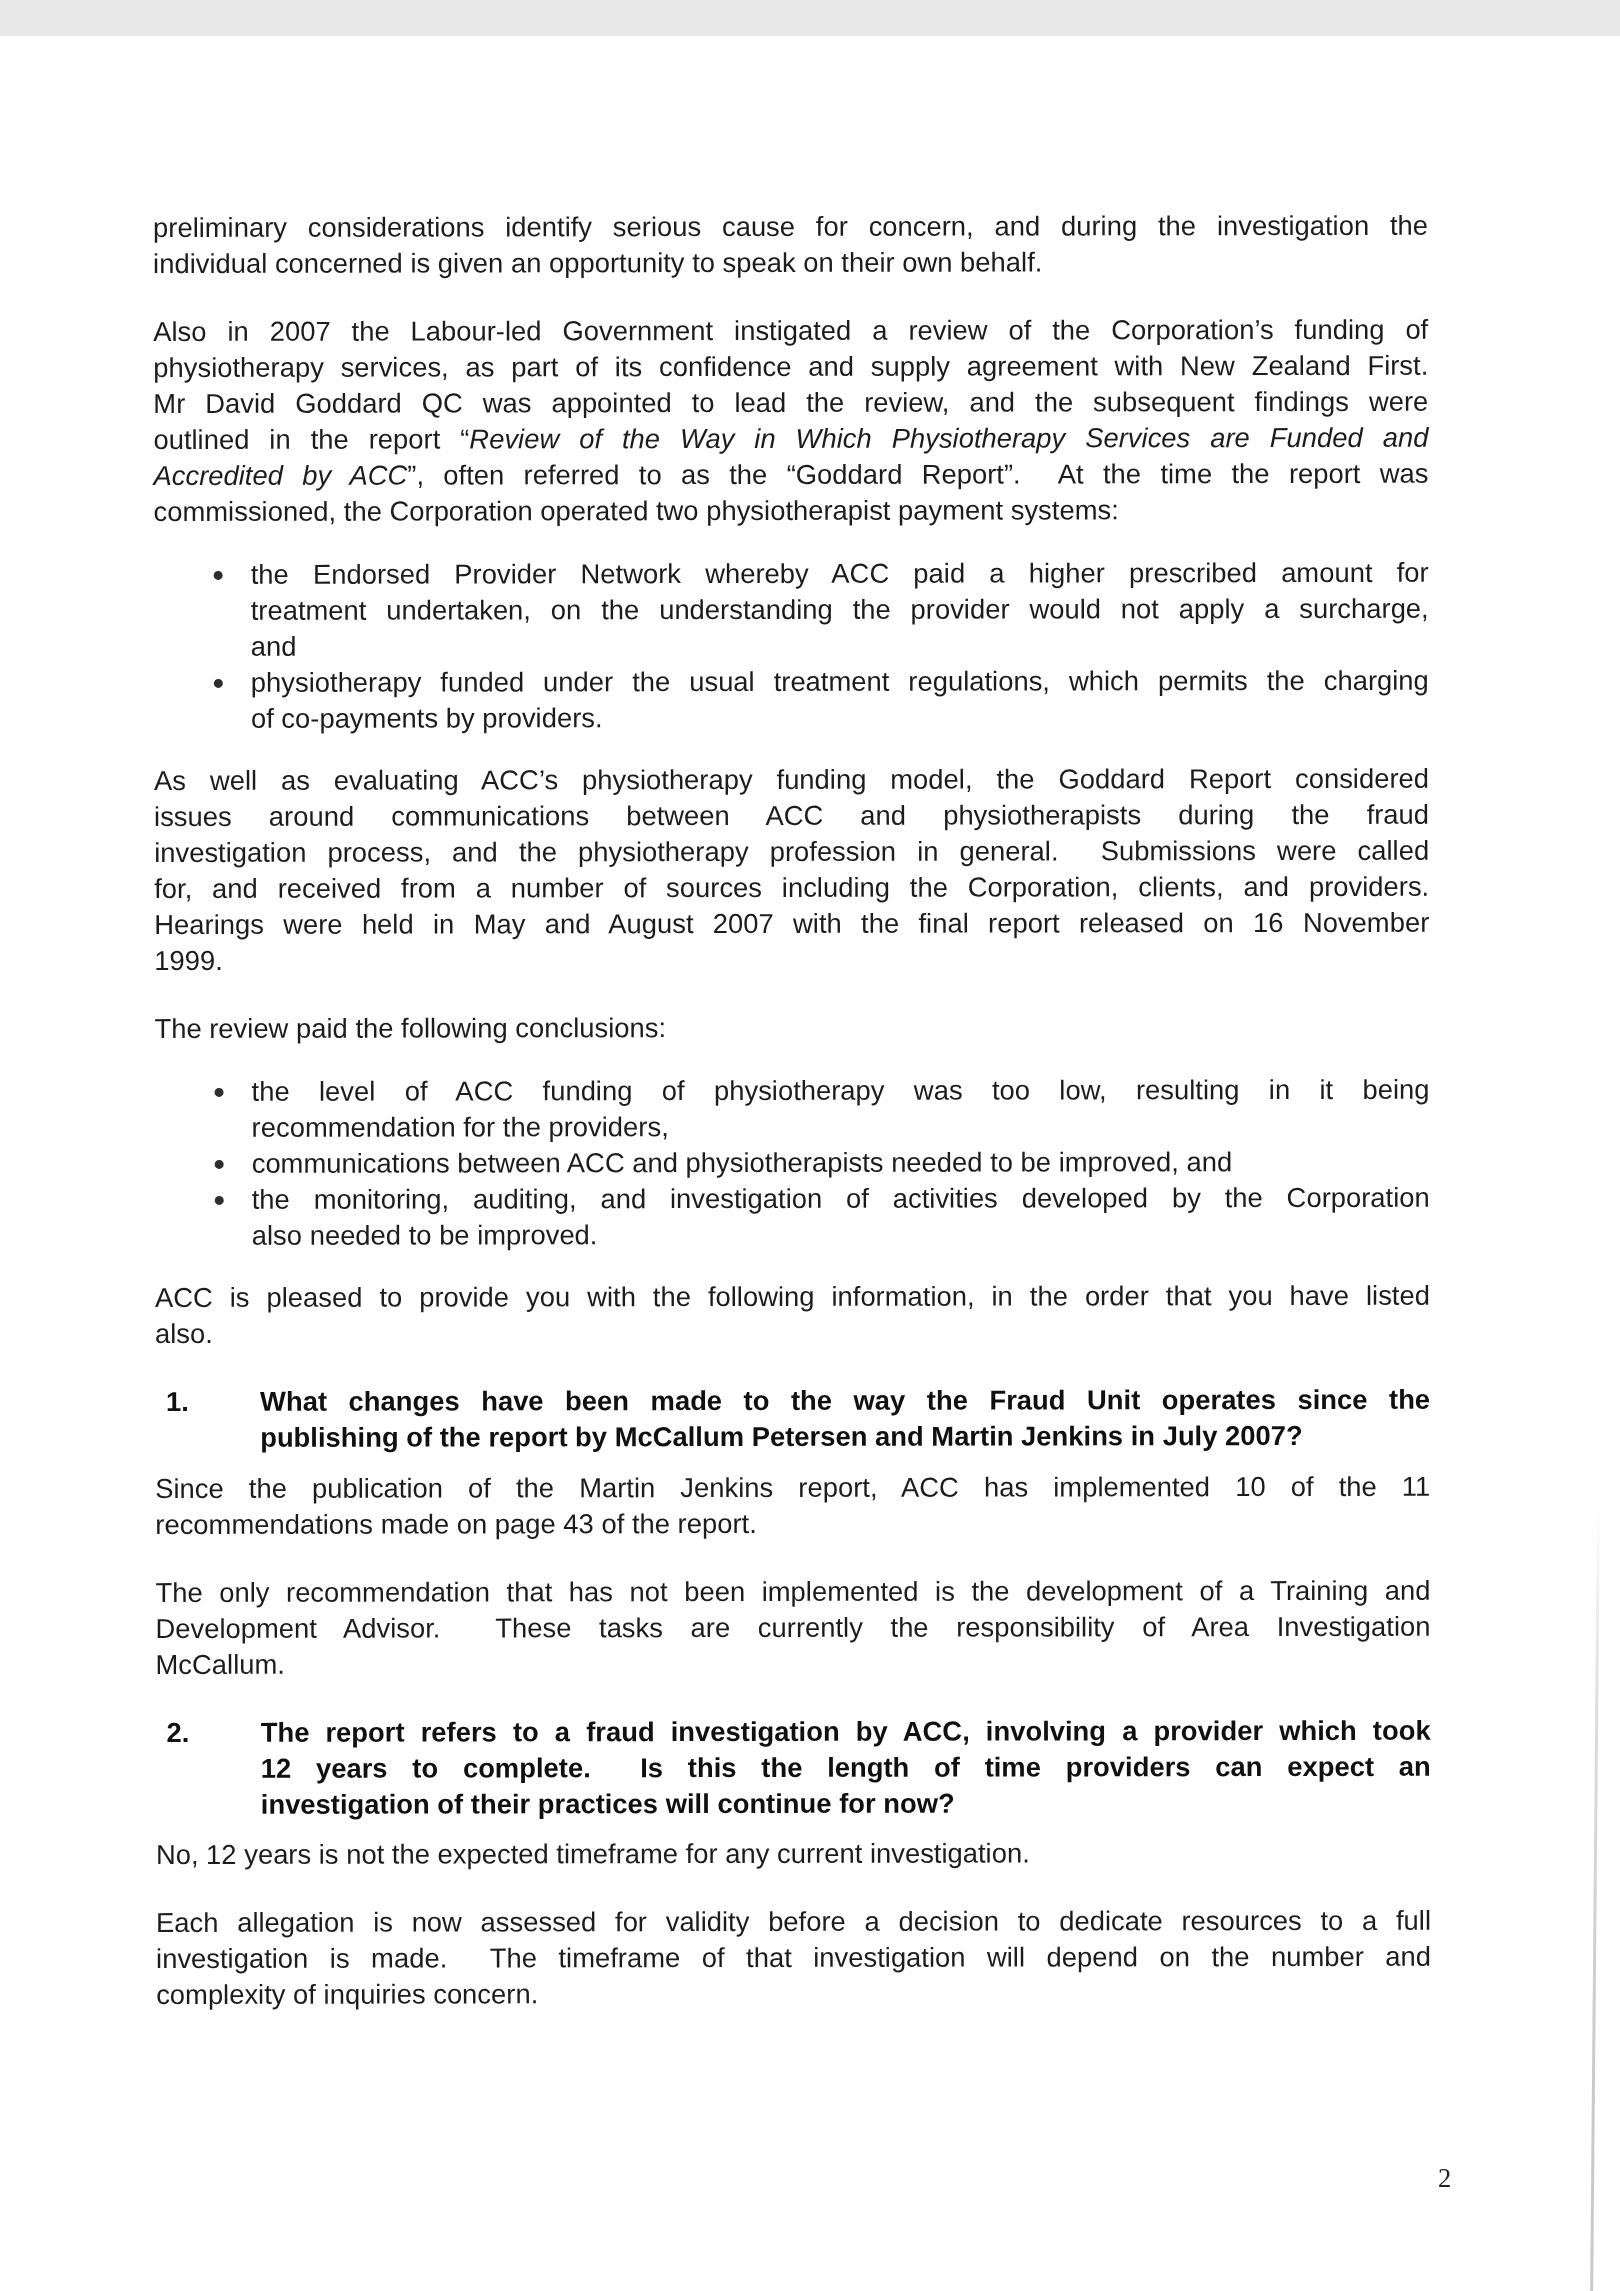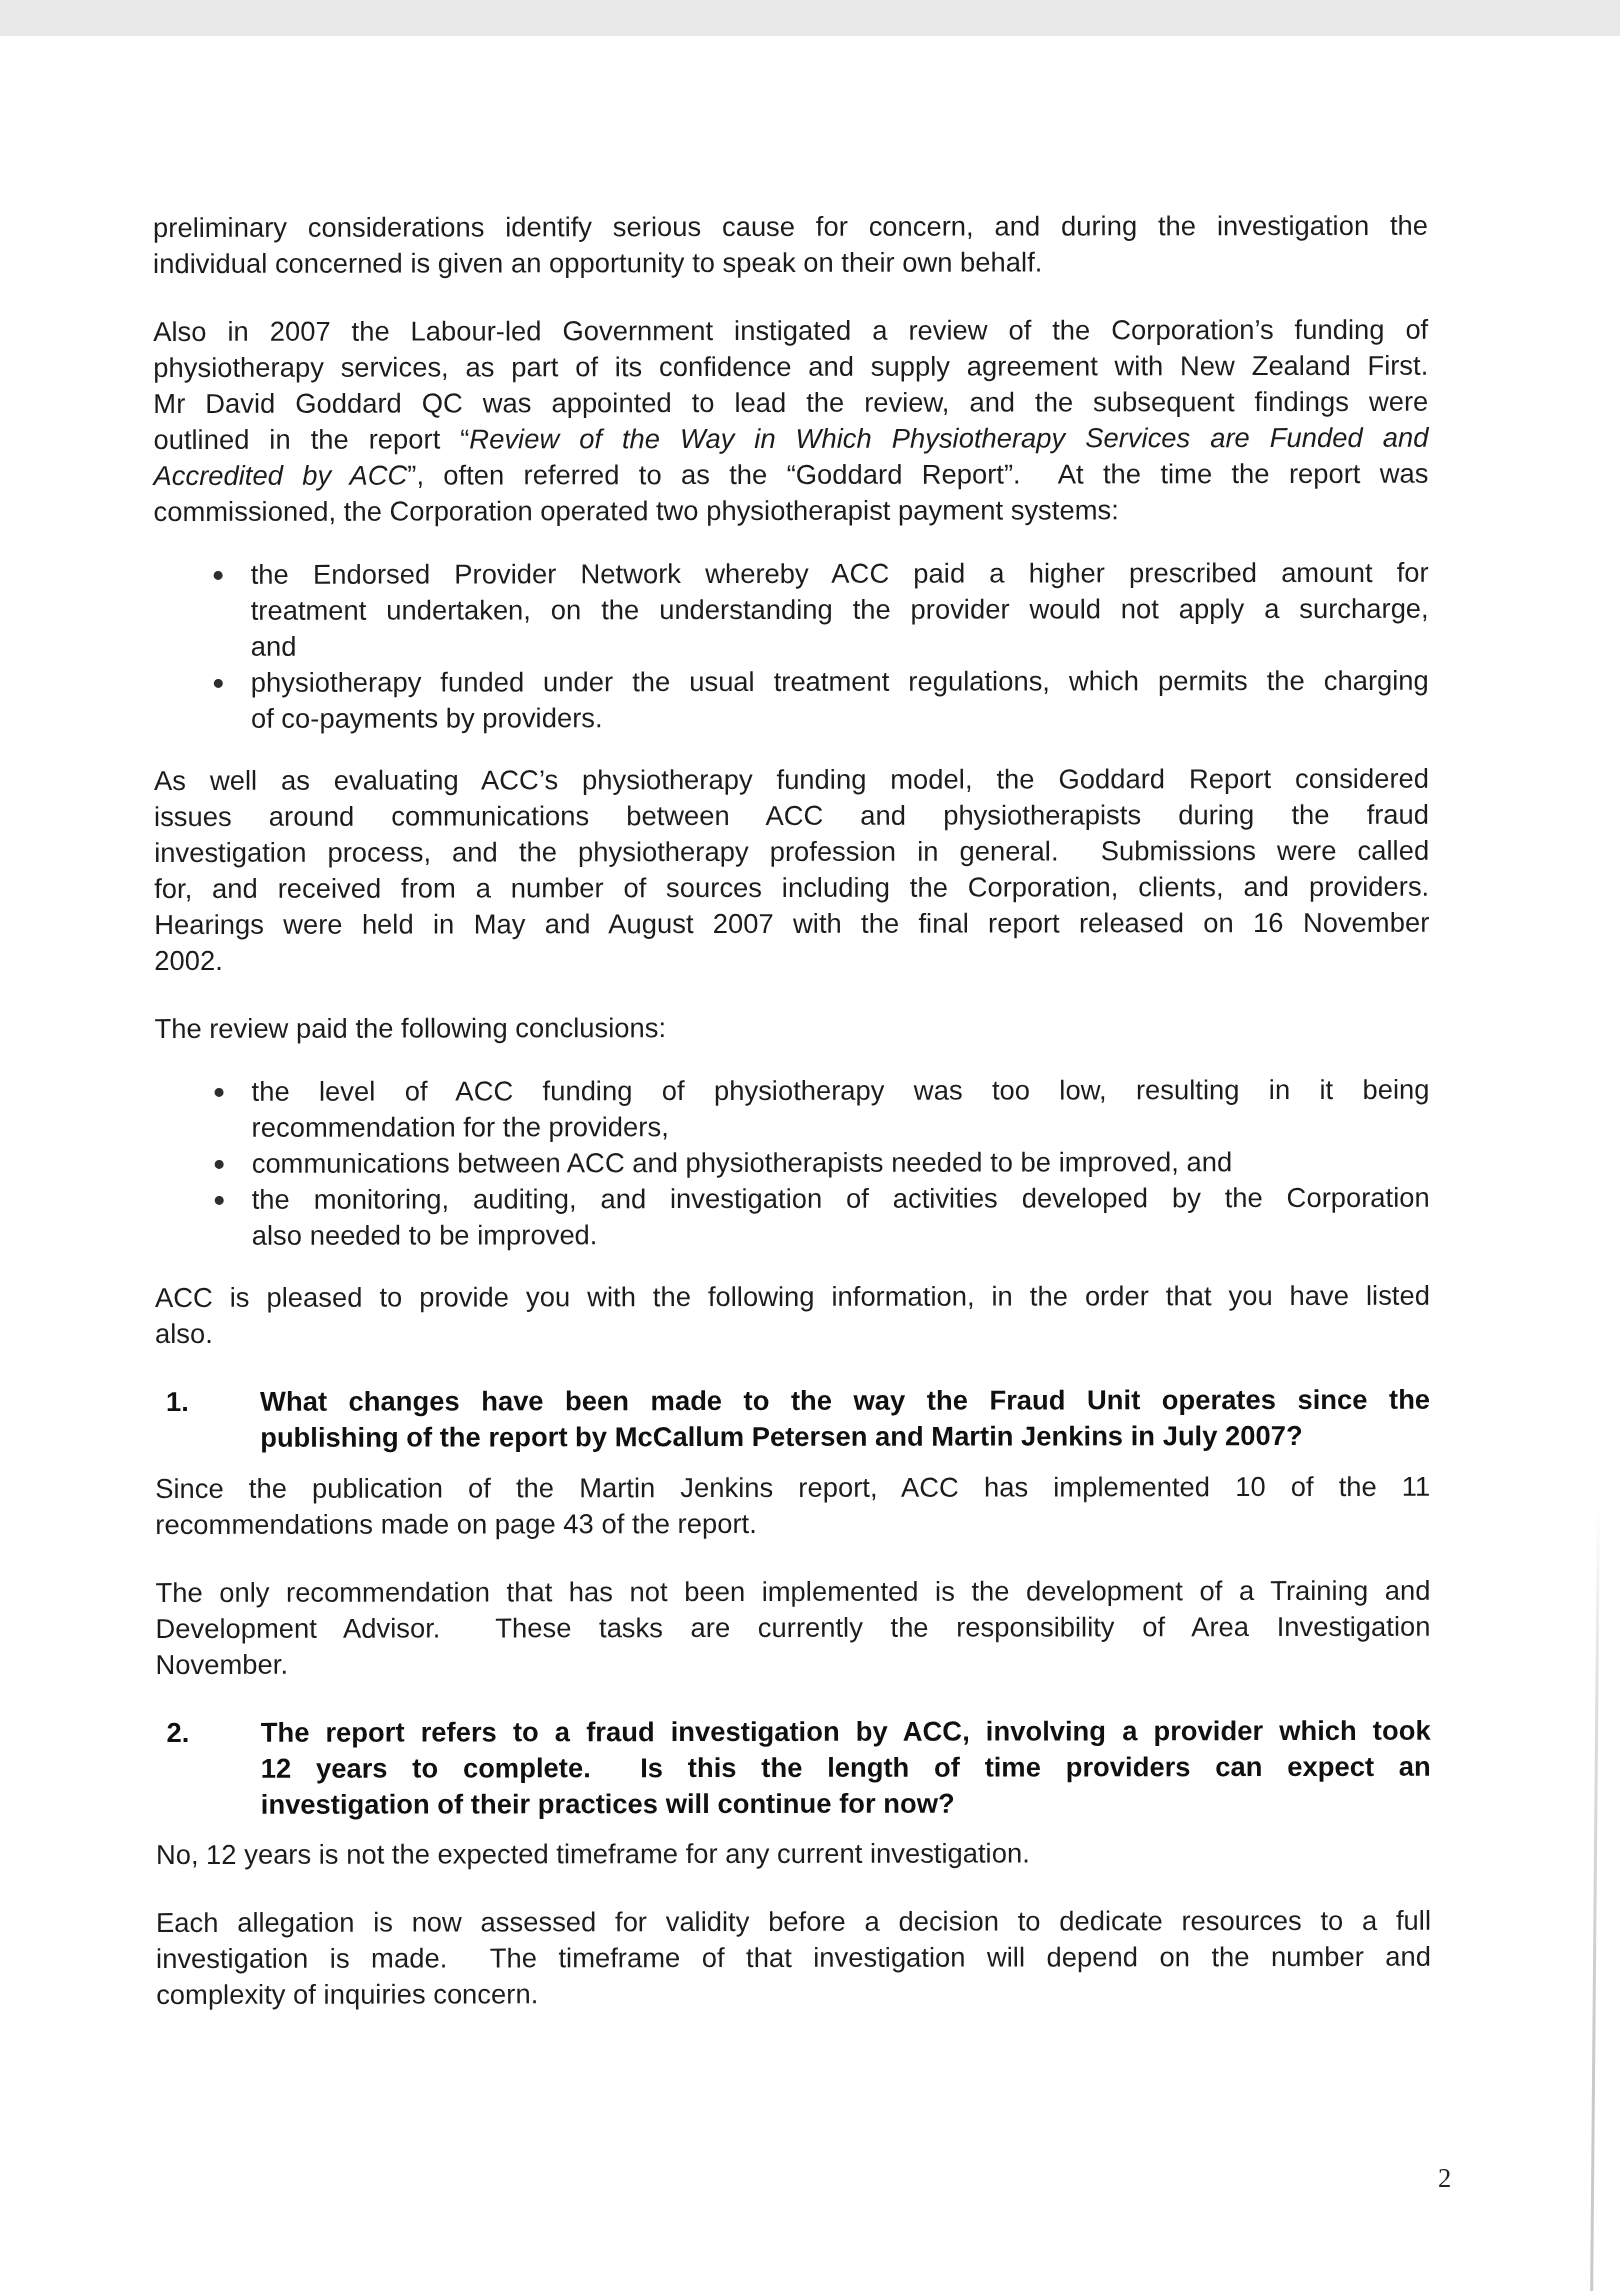--- a/index.html
+++ b/index.html
@@ -123,21 +123,21 @@
             <div class="line last"><span>of co-payments by providers.</span></div>
           </div>
         </div>
       </div>
       <div class="block paragraph">
         <div class="line"><span>As well as evaluating ACC’s physiotherapy funding model, the Goddard Report considered</span></div>
         <div class="line"><span>issues around communications between ACC and physiotherapists during the fraud</span></div>
         <div class="line"><span>investigation process, and the physiotherapy profession in general.&nbsp; Submissions were called</span></div>
         <div class="line"><span>for, and received from a number of sources including the Corporation, clients, and providers.</span></div>
         <div class="line"><span>Hearings were held in May and August 2007 with the final report released on 16 November</span></div>
-        <div class="line last"><span>2002.</span></div>
+        <div class="line last"><span>1999.</span></div>
       </div>
       <div class="block paragraph">
         <div class="line last"><span>The review paid the following conclusions:</span></div>
       </div>
       <div class="block bullets">
         <div class="bullet-item">
           <div class="bullet-marker">
             <span class="bullet-dot"></span>
           </div>
           <div class="bullet-text">
@@ -174,21 +174,21 @@
           <div class="line last"><span>publishing of the report by McCallum Petersen and Martin Jenkins in July 2007?</span></div>
         </div>
       </div>
       <div class="block paragraph">
         <div class="line"><span>Since the publication of the Martin Jenkins report, ACC has implemented 10 of the 11</span></div>
         <div class="line last"><span>recommendations made on page 43 of the report.</span></div>
       </div>
       <div class="block paragraph">
         <div class="line"><span>The only recommendation that has not been implemented is the development of a Training and</span></div>
         <div class="line"><span>Development Advisor.&nbsp; These tasks are currently the responsibility of Area Investigation</span></div>
-        <div class="line last"><span>November.</span></div>
+        <div class="line last"><span>McCallum.</span></div>
       </div>
       <div class="block question">
         <div class="q-number">2.</div>
         <div class="q-text">
           <div class="line"><span>The report refers to a fraud investigation by ACC, involving a provider which took</span></div>
           <div class="line"><span>12 years to complete.&nbsp; Is this the length of time providers can expect an</span></div>
           <div class="line last"><span>investigation of their practices will continue for now?</span></div>
         </div>
       </div>
       <div class="block paragraph">

